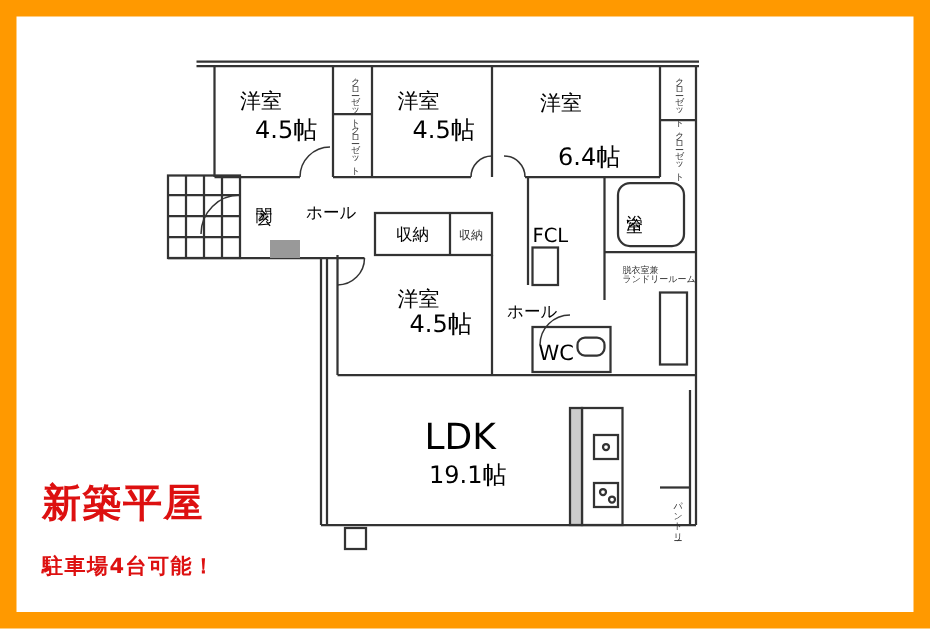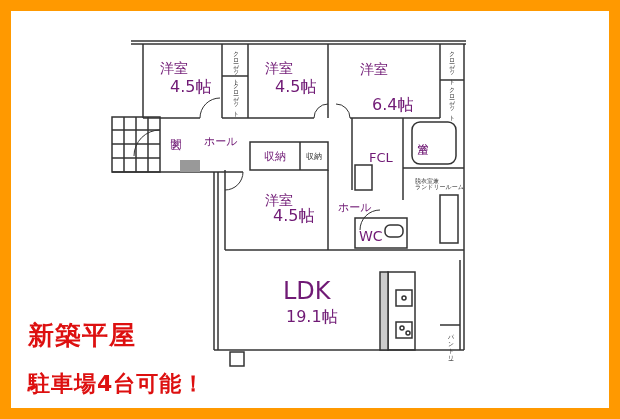--- a/index.html
+++ b/index.html
@@ -1,28 +1,28 @@
 <!DOCTYPE html>
 <html><head>
 <meta charset="utf-8">
 <style>
   html, body { margin:0; padding:0; }
   body { width:620px; height:419px; overflow:hidden; background:#ff9900; position:relative; font-family:"DejaVu Sans", sans-serif; }
   .frame { position:absolute; left:11px; top:11px; width:598px; height:397px; background:#ffffff; }
   svg.plan { position:absolute; left:0; top:0; width:620px; height:419px; }
-  .lbl { position:absolute; color:#701a75; white-space:nowrap; line-height:1; }
+  .lbl { position:absolute; color:#000000; white-space:nowrap; line-height:1; }
   .room-name { font-size:14px; }
   .room-size { font-size:16px; }
   .small { font-size:11px; }
   .tiny { font-size:6px; color:#333; }
   .closet { font-size:6px; writing-mode:vertical-rl; color:#333; }
   .ldk { font-size:24px; }
   .ldk-size { font-size:16px; }
   .promo1 { position:absolute; left:28px; top:318px; font-size:26px; font-weight:bold; color:#dd1010; letter-spacing:1px; }
-  .promo2 { position:absolute; left:28px; top:369px; font-size:22px; font-weight:bold; color:#dd1010; letter-spacing:1px;text-align:center; }
+  .promo2 { position:absolute; left:28px; top:369px; font-size:14px; font-weight:bold; color:#dd1010; letter-spacing:1px;text-align:center; }
 </style>
 </head>
 <body>
 
 <div class="frame"></div>
 
 <svg class="plan" viewBox="0 0 620 419" xmlns="http://www.w3.org/2000/svg">
   <g stroke="#333" stroke-width="1.5" fill="none">
 
     <line x1="131" y1="44" x2="466" y2="44"></line>
@@ -106,21 +106,21 @@
 
 <div class="lbl small" style="left:170px;top:130px;writing-mode:vertical-rl">玄関</div>
 <div class="lbl small" style="left:204px;top:136px">ホール</div>
 <div class="lbl small" style="left:264px;top:151px">収納</div>
 <div class="lbl tiny" style="left:306px;top:153px;font-size:8px">収納</div>
 
 <div class="lbl room-name" style="left:265px;top:193px">洋室</div>
 <div class="lbl room-size" style="left:273px;top:208px">4.5帖</div>
 
 <div class="lbl small" style="left:338px;top:202px">ホール</div>
-<div class="lbl" style="left:369px;top:151px;font-size:13px">FCL</div>
+<div class="lbl" style="left:355px;top:151px;font-size:13px">FCL</div>
 <div class="lbl small" style="left:417px;top:135px;writing-mode:vertical-rl">浴室</div>
 <div class="lbl tiny" style="left:415px;top:178px;white-space:pre-line">脱衣室兼
 ランドリールーム</div>
 <div class="lbl" style="left:359px;top:229px;font-size:14px">WC</div>
 
 <div class="lbl ldk" style="left:283px;top:279px">LDK</div>
 <div class="lbl ldk-size" style="left:286px;top:309px">19.1帖</div>
 
 <div class="lbl closet" style="left:233px;top:47px">クローゼット</div>
 <div class="lbl closet" style="left:233px;top:79px">クローゼット</div>

